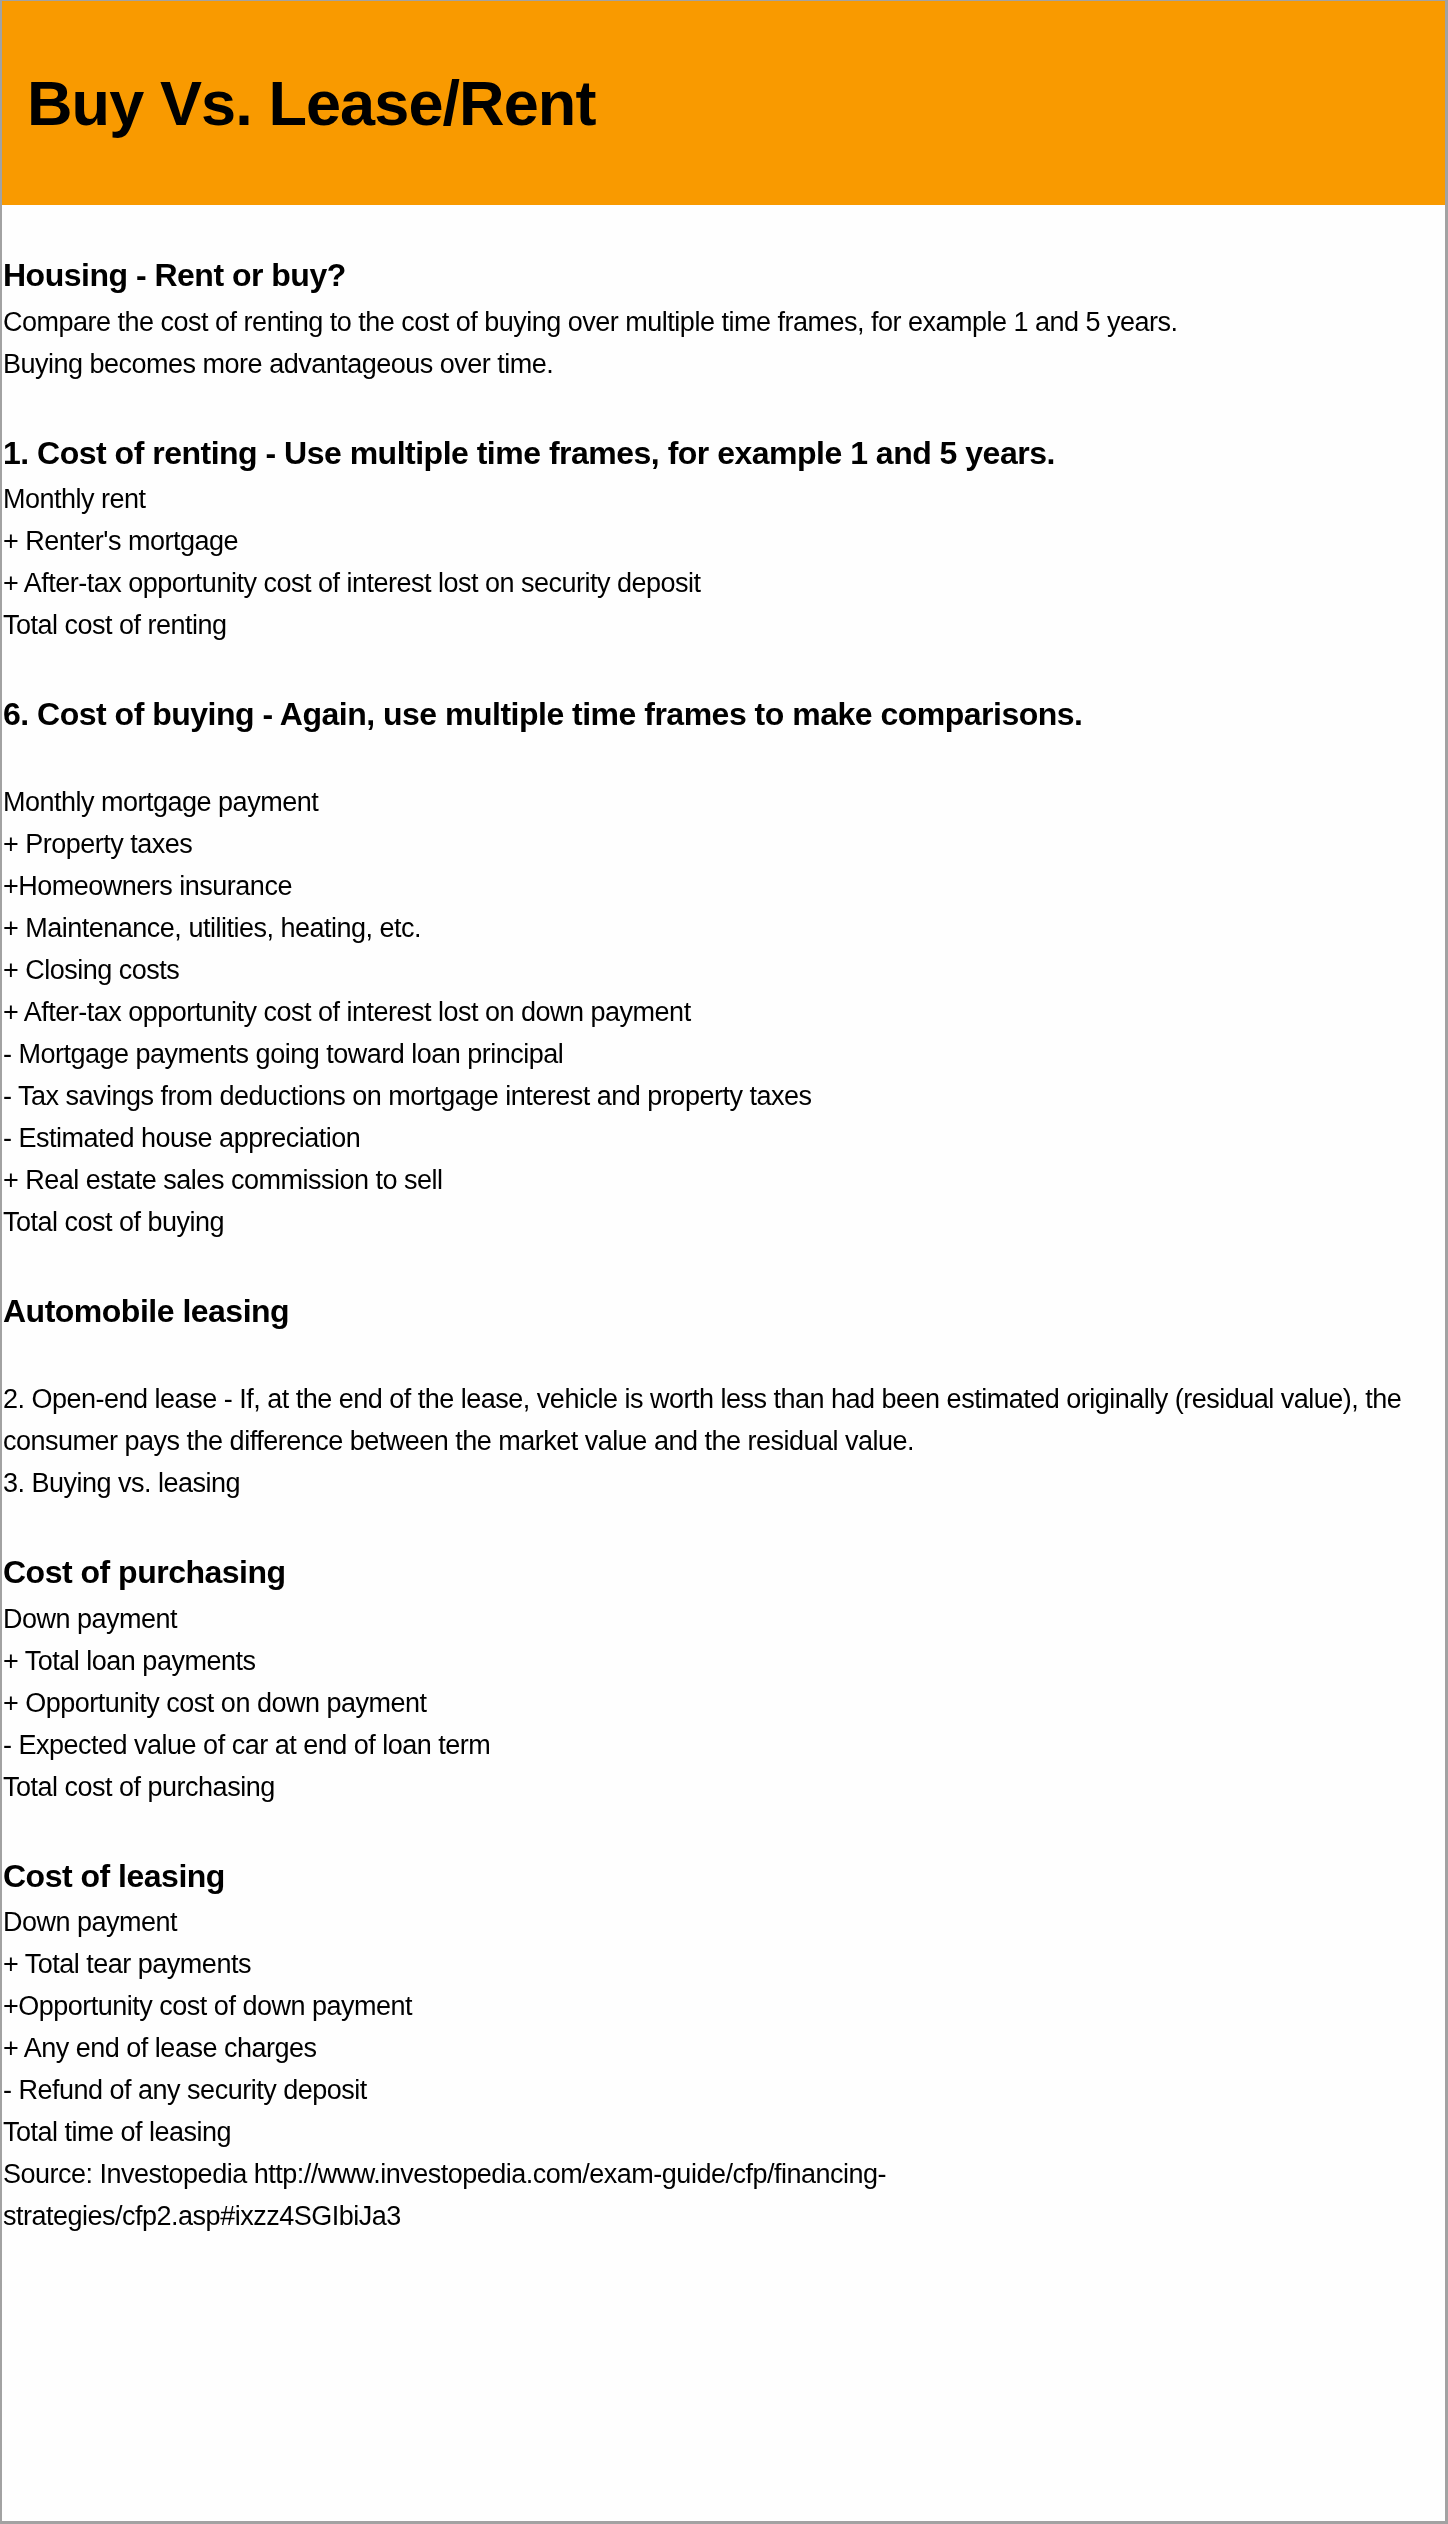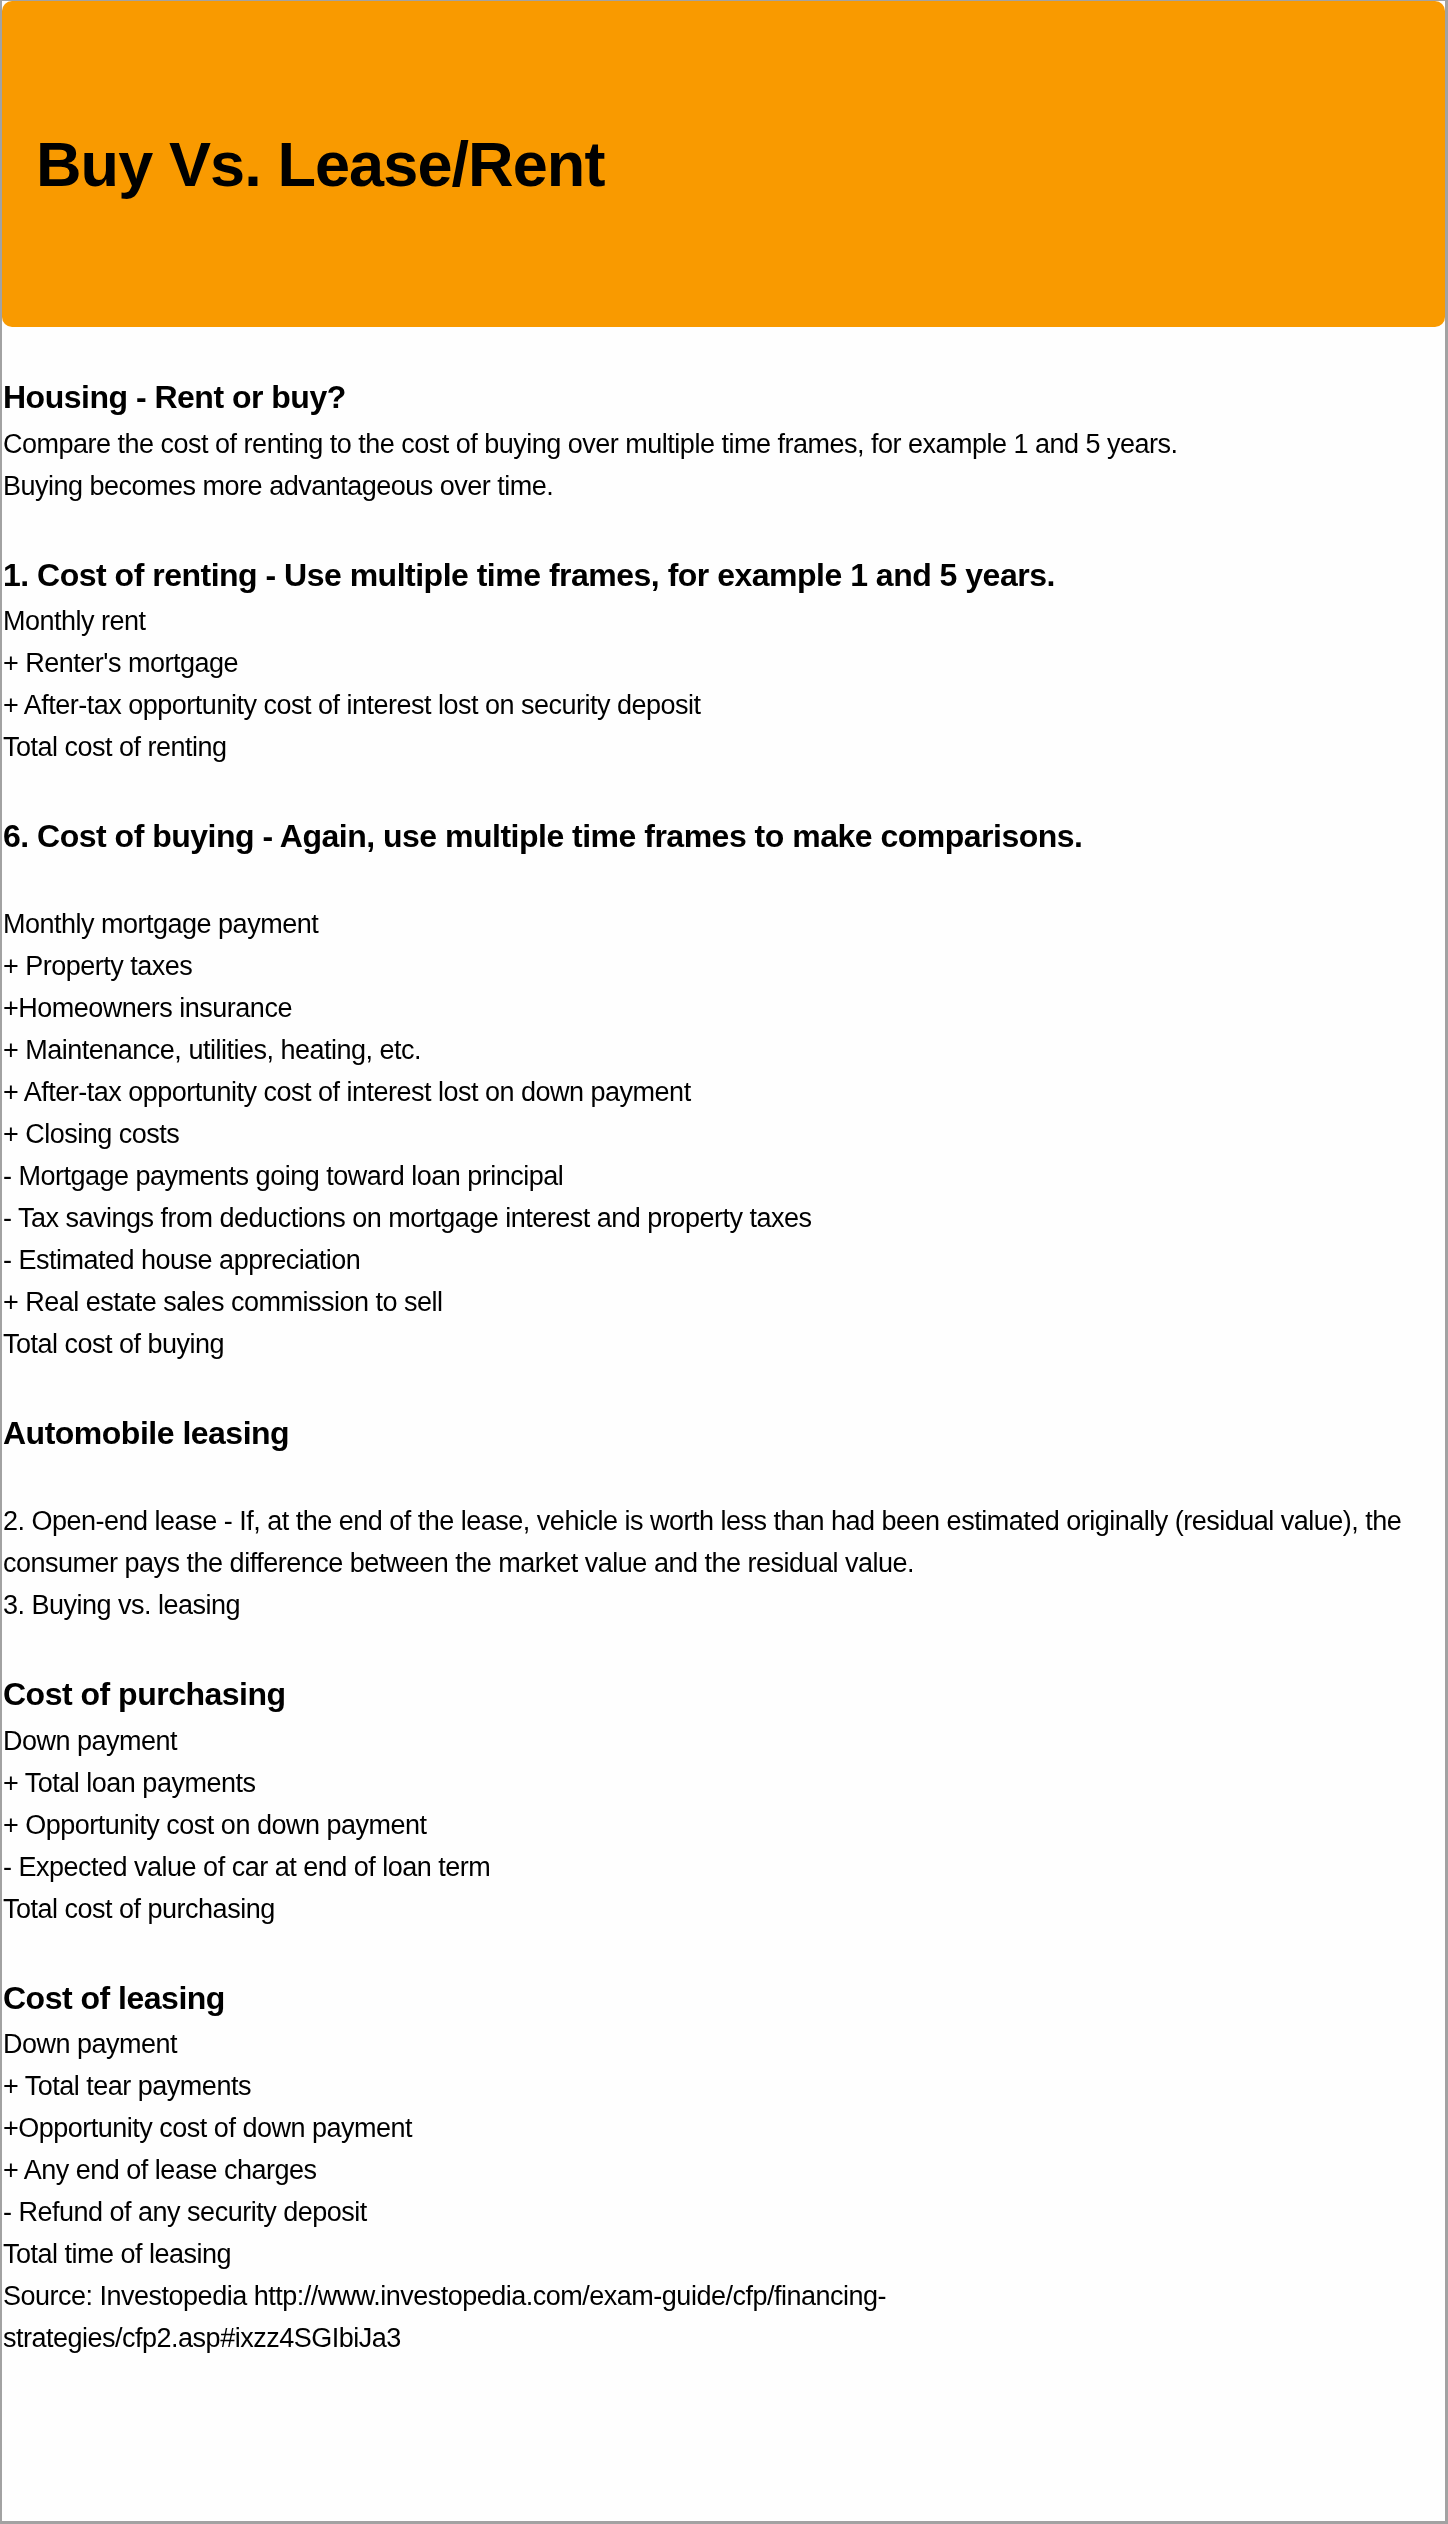--- a/index.html
+++ b/index.html
@@ -14,27 +14,26 @@
   .page {
     position: absolute;
     left: 0; top: 0; right: 0; bottom: 0;
     background: #fefefe;
     border: solid #a2a2a2;
     border-width: 1.8px 4.5px 4.5px 2.7px;
     box-sizing: border-box;
     overflow: hidden;
   }
   .slide-header {
-    height: 326px;
+    height: 204px;
     background: #F99A00;
     display: flex;
     align-items: center;
-    padding-left: 34px;
+    padding-left: 25px;
     box-sizing: border-box;
-    border-radius: 10px;
   }
   .slide-header h1 {
     margin: 0;
     font-size: 63px;
     font-weight: bold;
     letter-spacing: -0.9px;
     line-height: 1;
   }
   .content {
     padding: 49px 27px 0 1px;
@@ -81,22 +80,22 @@
       <p class="line">+ After-tax opportunity cost of interest lost on security deposit</p>
       <p class="line">Total cost of renting</p>
     </section>
 
     <section>
       <h2 class="gap-after">6. Cost of buying - Again, use multiple time frames to make comparisons.</h2>
       <p class="line">Monthly mortgage payment</p>
       <p class="line">+ Property taxes</p>
       <p class="line">+Homeowners insurance</p>
       <p class="line">+ Maintenance, utilities, heating, etc.</p>
+      <p class="line">+ Closing costs</p>
       <p class="line">+ After-tax opportunity cost of interest lost on down payment</p>
-      <p class="line">+ Closing costs</p>
       <p class="line">- Mortgage payments going toward loan principal</p>
       <p class="line">- Tax savings from deductions on mortgage interest and property taxes</p>
       <p class="line">- Estimated house appreciation</p>
       <p class="line">+ Real estate sales commission to sell</p>
       <p class="line">Total cost of buying</p>
     </section>
 
     <section>
       <h2 class="gap-after">Automobile leasing</h2>
       <p class="wrap">2. Open-end lease - If, at the end of the lease, vehicle is worth less than had been estimated originally (residual value), the consumer pays the difference between the market value and the residual value.</p>

